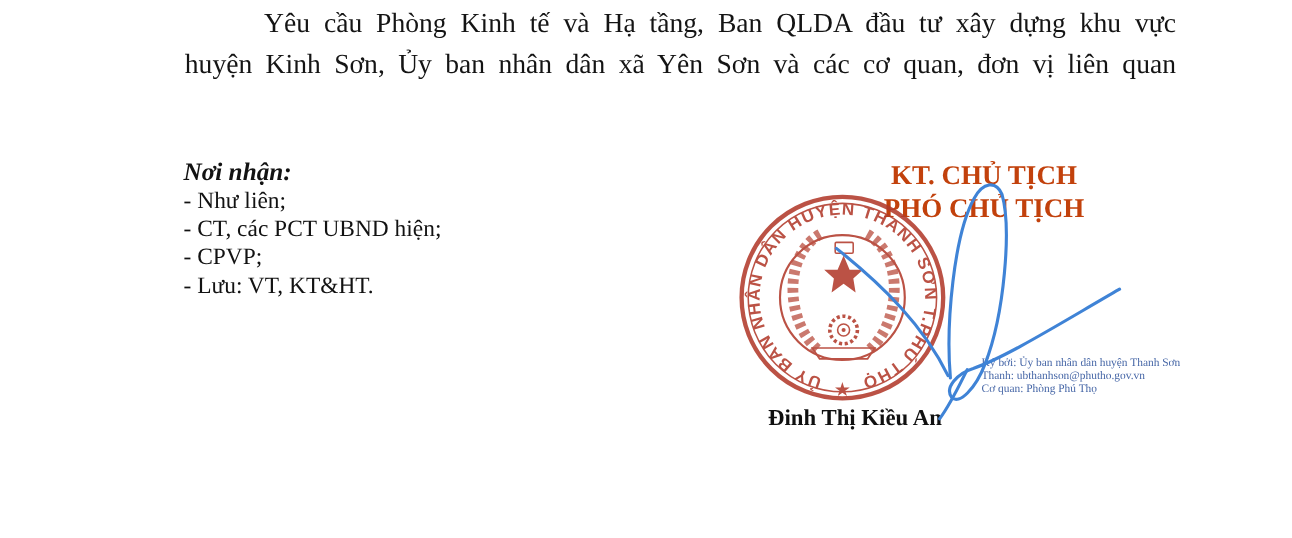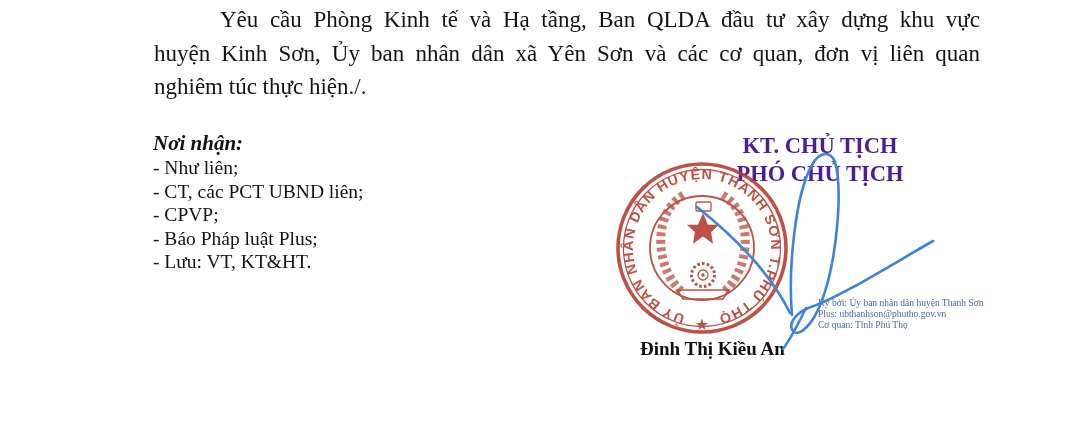--- a/index.html
+++ b/index.html
@@ -22,21 +22,21 @@
   
   .recipients{position:absolute;left:153px;top:131px;width:330px;}
   .recipients-heading{
     font-weight:bold;font-style:italic;font-size:21px;line-height:25px;font-family:Liberation Serif, serif;
   }
   .recipient-item{font-size:19.5px;line-height:23.6px;}
   
   .kt-title{
     position:absolute;left:640px;top:132px;width:360px;
     text-align:center;font-weight:bold;font-size:22.5px;line-height:27.5px;
-    color:#4c1d95;
+    color:#c2410c;
   }
   .ds-text{
     position:absolute;left:818px;top:298px;width:200px;
     font-size:9.5px;line-height:10.8px;color:#4767a7;
     font-family:"Liberation Serif","DejaVu Serif",serif;
   }
   .signer-name{
     position:absolute;left:640px;top:333px;width:360px;
     font-weight:bold;font-size:19px;line-height:32px;
     color:#101010;
@@ -52,41 +52,39 @@
   .seal-star{font-family:"DejaVu Sans",sans-serif;font-size:16px;}
 </style>
 </head>
 <body>
 
 <div class="page">
 
   <div class="para">
     <div class="para-line first">Yêu cầu Phòng Kinh tế và Hạ tầng, Ban QLDA đầu tư xây dựng khu vực</div>
     <div class="para-line">huyện Kinh Sơn, Ủy ban nhân dân xã Yên Sơn và các cơ quan, đơn vị liên quan</div>
-    <div class="para-line last">nghiêm túc thực hiện./.</div>
   </div>
 
   <div class="recipients">
     <div class="recipients-heading">Nơi nhận:</div>
     <div class="recipient-item">- Như liên;</div>
-    <div class="recipient-item">- CT, các PCT UBND liên;</div>
+    <div class="recipient-item">- CT, các PCT UBND hiện;</div>
     <div class="recipient-item">- CPVP;</div>
-    <div class="recipient-item">- Báo Pháp luật Plus;</div>
     <div class="recipient-item">- Lưu: VT, KT&amp;HT.</div>
   </div>
 
   <div class="kt-title">
     <div>KT. CHỦ TỊCH</div>
     <div>PHÓ CHỦ TỊCH</div>
   </div>
 
   <div class="ds-text">
     <div>Ký bởi: Ủy ban nhân dân huyện Thanh Sơn</div>
-    <div>Plus: ubthanhson@phutho.gov.vn</div>
-    <div>Cơ quan: Tỉnh Phú Thọ</div>
+    <div>Thanh: ubthanhson@phutho.gov.vn</div>
+    <div>Cơ quan: Phòng Phú Thọ</div>
   </div>
 
   <div class="signer-name">Đinh Thị Kiều An</div>
 
   <svg class="overlay-svg" viewBox="0 0 1077 448">
 
     <g opacity="0.88" fill="none" stroke="currentColor" color="#b23b2c">
       <circle cx="702" cy="248" r="84" stroke-width="3.6"></circle>
       <circle cx="702" cy="248" r="78.5" stroke-width="1.3"></circle>
       <circle cx="702" cy="248" r="52" stroke-width="1.8"></circle>

